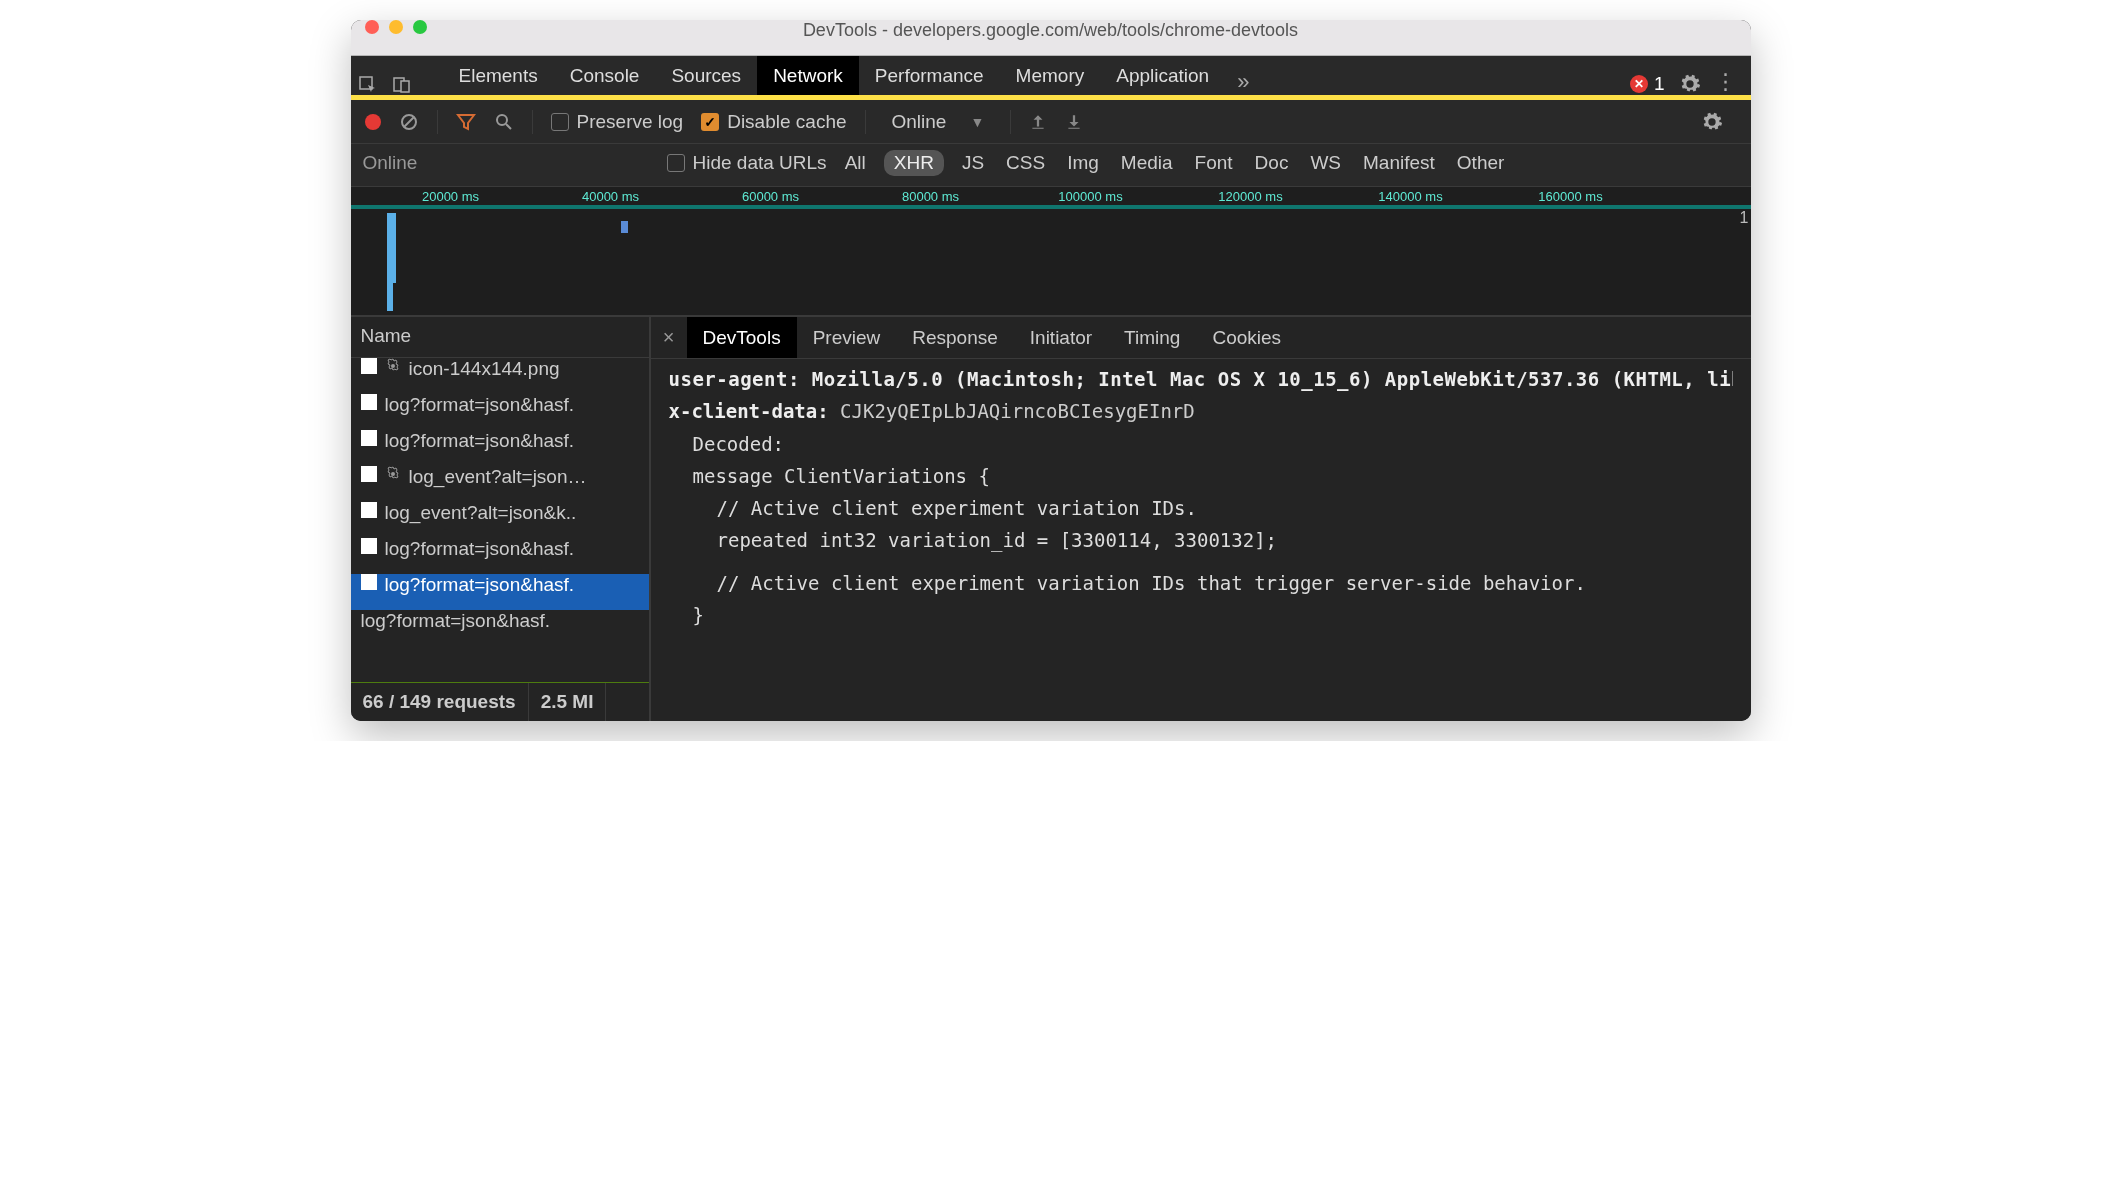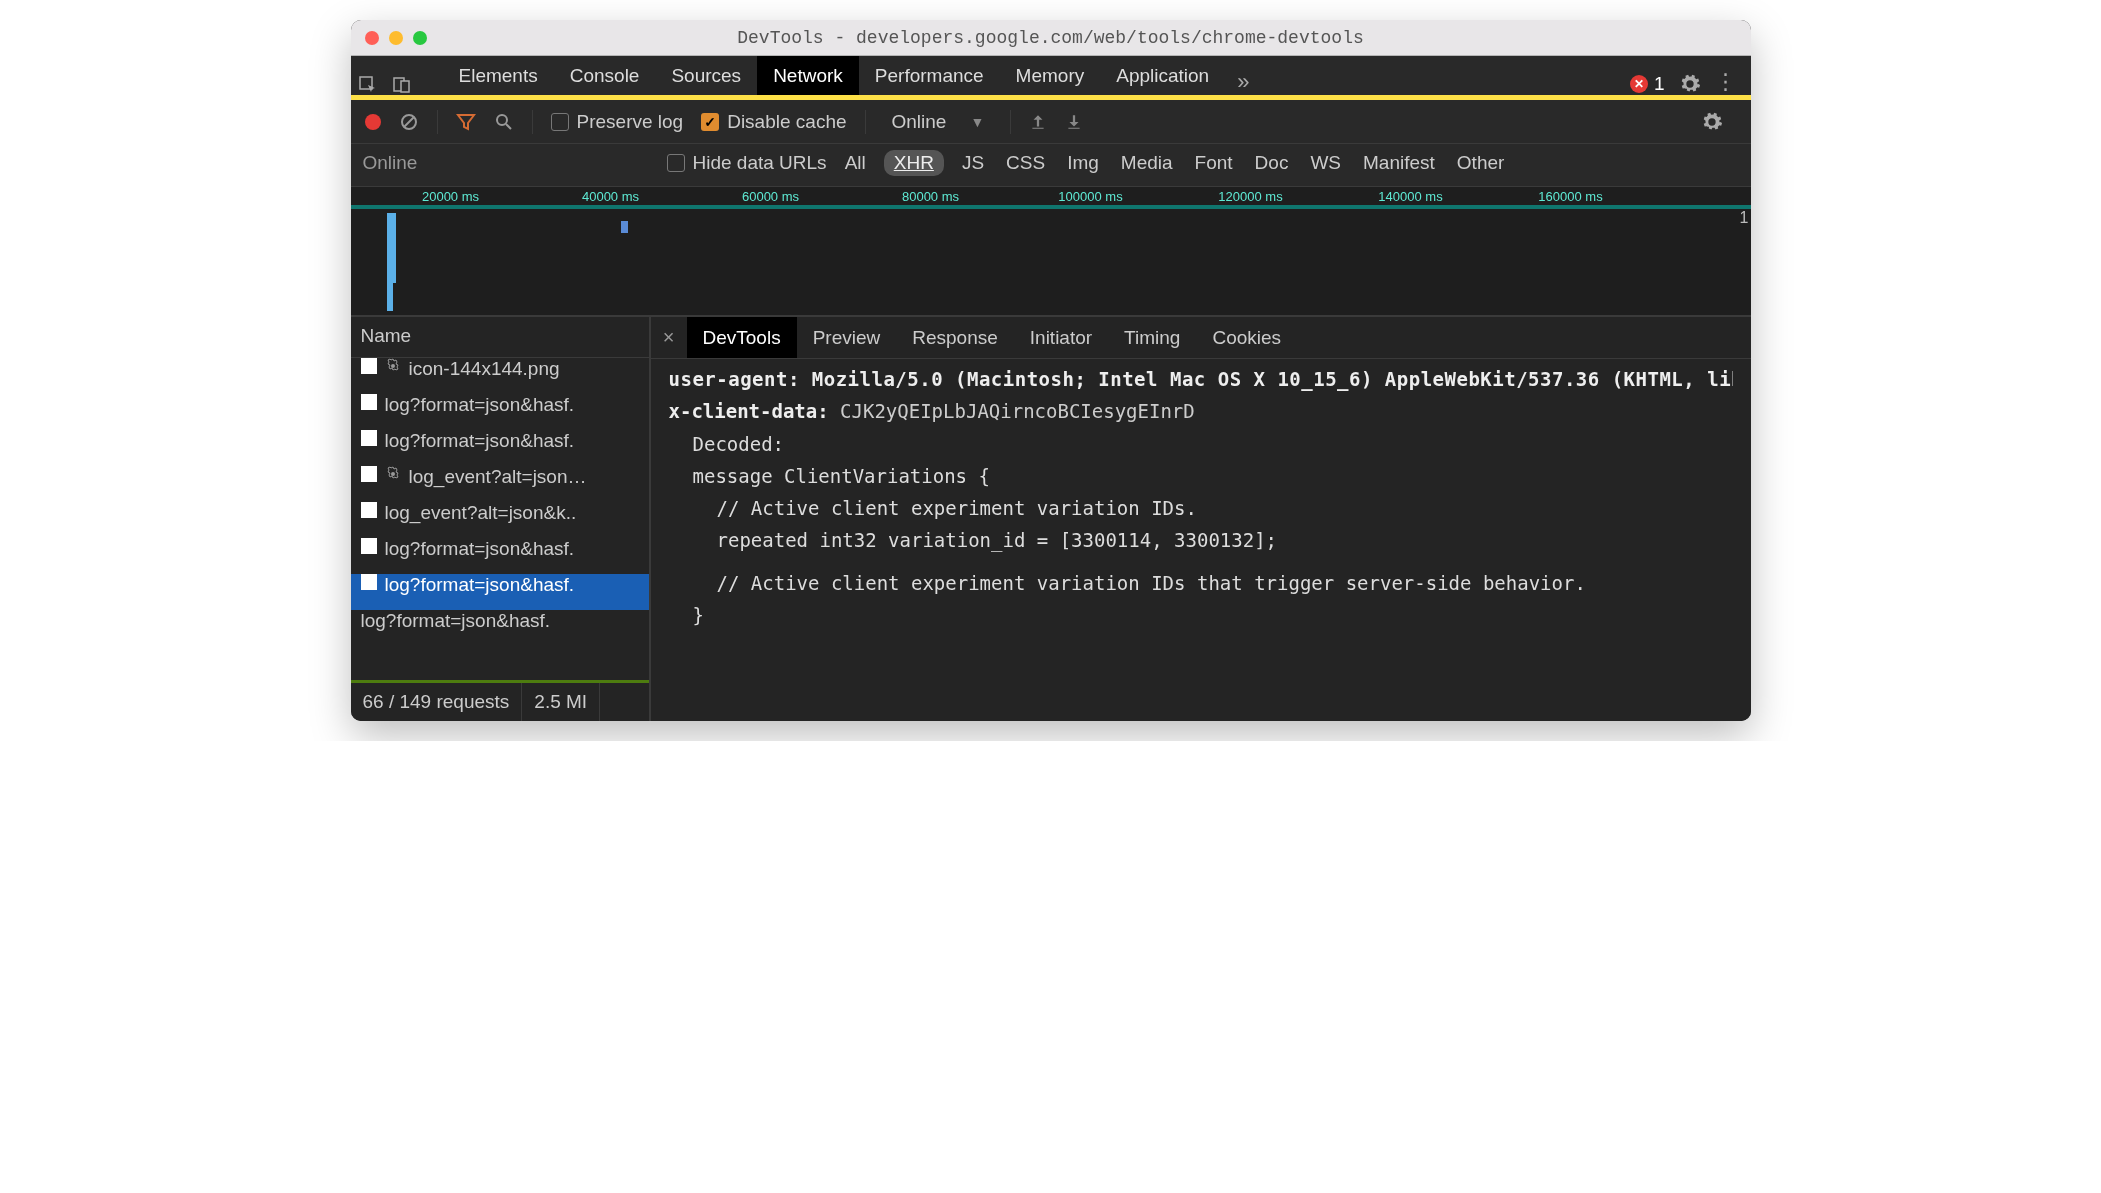--- a/index.html
+++ b/index.html
@@ -1,18 +1,18 @@
 <!DOCTYPE html>
 <html><head>
 <meta charset="utf-8">
 <style>
   * { box-sizing: border-box; margin: 0; padding: 0; }
   body { background: #fff; font-family: -apple-system, "Helvetica Neue", Arial, sans-serif; font-size: 19px; color: #ccc; }
   .window { width: 1400px; margin: 20px auto; border-radius: 10px; overflow: hidden; box-shadow: 0 15px 40px rgba(0,0,0,0.25); background: #242424; }
-  .titlebar { background: #e8e6e8; height: 36px; display: flex; align-items: center; position: relative; border-bottom: 1px solid #b5b5b5; font-family: Liberation Mono, monospace; }
+  .titlebar { background: #e8e6e8; height: 36px; display: flex; align-items: flex-start; position: relative; border-bottom: 1px solid #b5b5b5; }
   .traffic { display: flex; gap: 10px; padding-left: 14px; }
   .traffic span { width: 14px; height: 14px; border-radius: 50%; }
   .tr-close { background: #ff5f57; }
   .tr-min { background: #febc2e; }
   .tr-max { background: #28c840; }
   .titlebar .title { position: absolute; left: 0; right: 0; text-align: center; color: #555; font-size: 18px; }
   .tabs { background: #292929; display: flex; align-items: flex-end; height: 44px; border-bottom: 5px solid #fde047; }
   .tabs .lead-icon { width: 34px; display: flex; justify-content: center; color: #aaa; }
   .tabs .tab { padding: 0 16px; color: #ddd; height: 100%; display: flex; align-items: center; cursor: pointer; }
   .tabs .tab.active { background: #000; color: #fff; }
@@ -30,33 +30,33 @@
   .cb { display: flex; align-items: center; gap: 8px; color: #ccc; }
   .cb.checked .box { width: 18px; height: 18px; background: #e08c2f; border-radius: 3px; display:flex;align-items:center;justify-content:center;color:#000;font-size:14px;font-weight:bold;}
   .cb .box-empty { width: 18px; height: 18px; border: 1px solid #777; border-radius: 3px; }
   .select { display: flex; align-items: center; gap: 24px; color: #ccc; padding: 0 8px; }
   .select .chev { color: #888; font-size: 14px; }
   .ud { color: #888; width: 18px; }
   .filterbar { background: #292929; display: flex; flex-direction: column; border-bottom: 1px solid #3a3a3a; padding: 6px 12px 10px; gap: 10px; }
   .filterrow { display: flex; align-items: center; gap: 14px; }
   .filterinput { color: #999; width: 290px; }
   .pill { color: #ccc; padding: 2px 4px; }
-  .pill.active { background: #555; border-radius: 10px; padding: 2px 10px; color: #eee; text-decoration: underline; }
+  .pill.active { background: #555; border-radius: 10px; padding: 2px 10px; color: #eee; }
   .timeline { background: #1e1e1e; height: 130px; border-bottom: 2px solid #3a3a3a; position: relative; }
   .timeline .ticks { display: flex; height: 22px; border-bottom: 4px solid #0f766e; color: #5eead4; font-size: 13px; }
   .timeline .tick { position: absolute; top: 2px; transform: translateX(-50%); }
   .content { display: flex; height: 404px; }
   .names { width: 300px; border-right: 2px solid #3a3a3a; display: flex; flex-direction: column; background: #242424; }
   .names-head { padding: 8px 10px 10px; color: #ccc; border-bottom: 1px solid #3a3a3a; font-size: 19px; }
   .names-list { flex: 1; overflow: hidden; }
   .nrow { display: flex; align-items: flex-start; gap: 8px; height: 36px; padding: 0 10px; color: #ccc; cursor: pointer; white-space: nowrap; overflow: hidden; }
   .nrow.selected { background: #1a5fb4; color: #fff; }
   .nrow .fico { width: 16px; height: 16px; background: #fff; flex-shrink: 0; }
   .nrow .fgear { width: 16px; height: 16px; color: #999; flex-shrink: 0; }
-  .names-foot { border-top: 3px solid #4d7c0f; display: flex; }
+  .names-foot { border-top: 1px solid #4d7c0f; display: flex; font-weight: bold; }
   .names-foot .cell { padding: 8px 12px; color: #ccc; border-right: 1px solid #3a3a3a; }
   .detail { flex: 1; background: #242424; display: flex; flex-direction: column; overflow: hidden; }
   .dtabs { display: flex; align-items: center; height: 42px; border-bottom: 1px solid #3a3a3a; }
   .dtabs .close { width: 36px; text-align: center; color: #999; font-size: 20px; cursor: pointer; }
   .dtabs .dtab { padding: 0 16px; color: #ccc; height: 100%; display: flex; align-items: center; cursor: pointer; }
   .dtabs .dtab.active { background: #000; color: #fff; }
   .dbody { flex: 1; padding: 4px 18px; font-family: "Menlo","Consolas",monospace; font-size: 19px; color: #ddd; overflow: hidden; line-height: 1.7; }
   .dbody .hk { font-weight: bold; color: #eee; }
   .dbody .hv { color: #ccc; }
   .dbody .ind1 { padding-left: 24px; }

